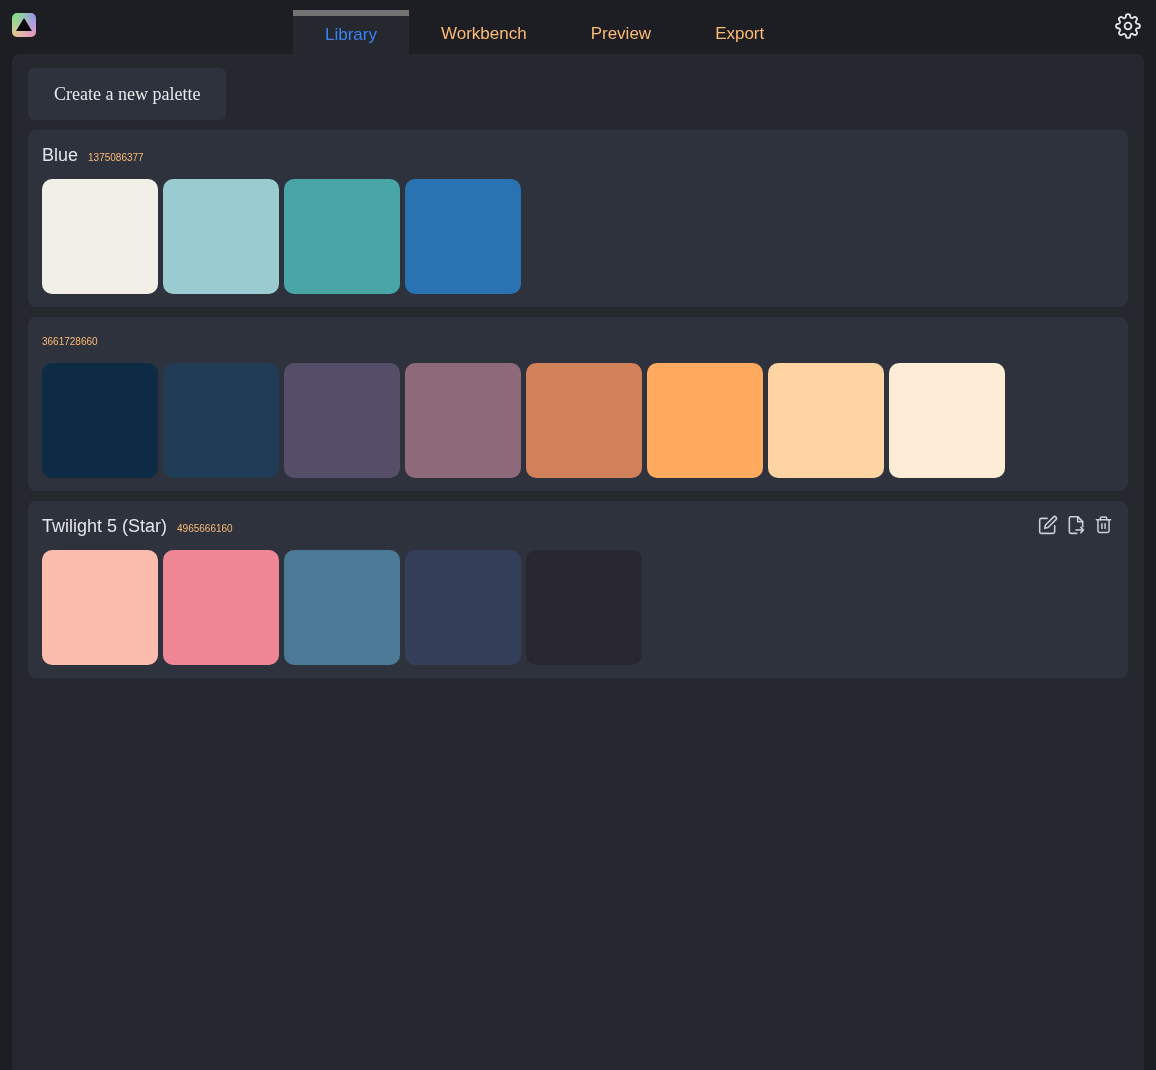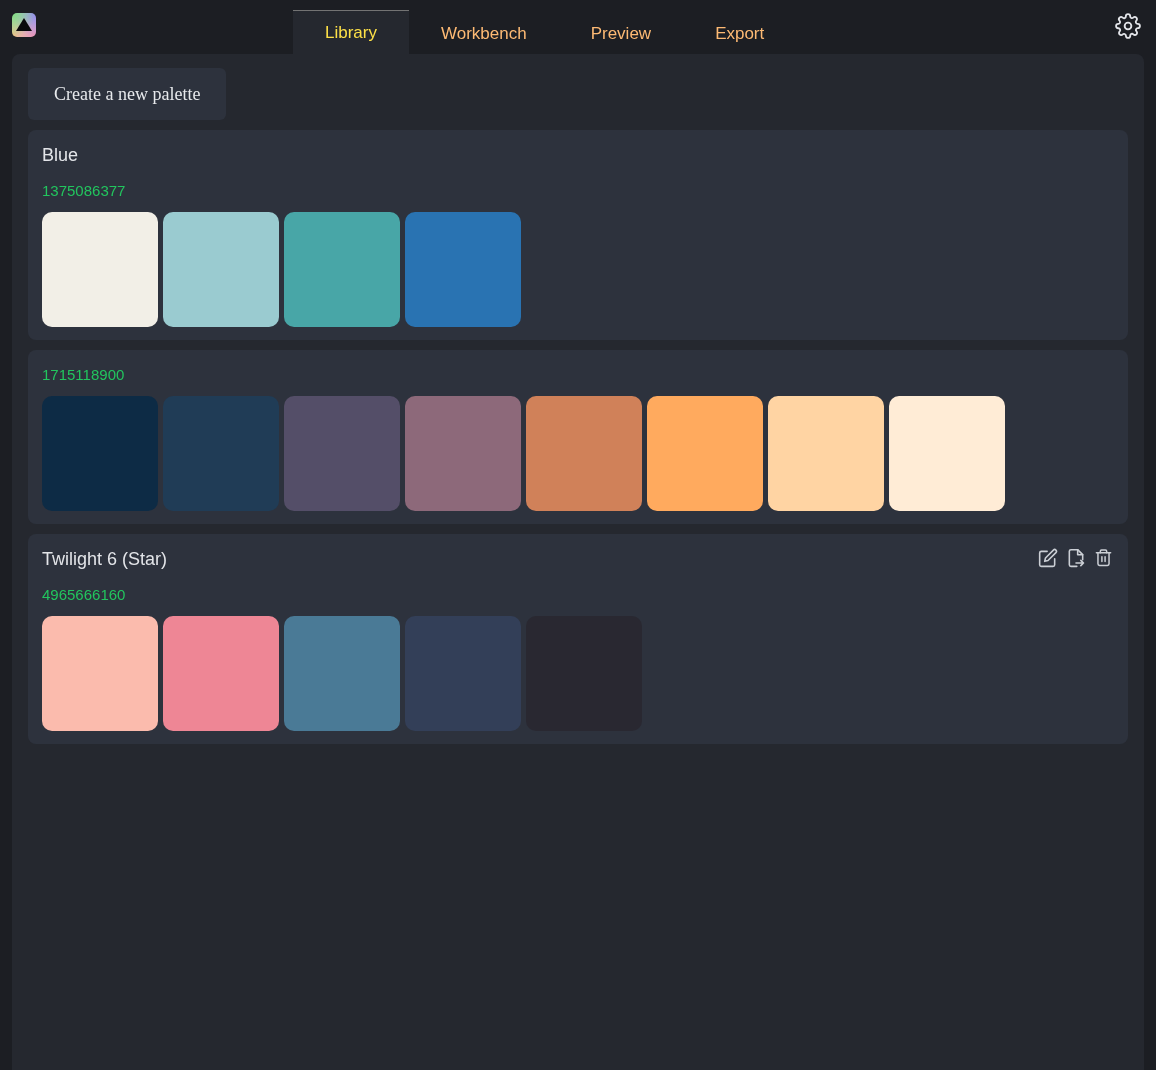--- a/index.html
+++ b/index.html
@@ -31,22 +31,22 @@
     border-bottom:13px solid #0a0a0c;
   }
 
   .tabs { position:absolute; left:293px; top:10px; height:44px; display:flex; }
   .tab {
     display:flex; align-items:center; padding:0 32px;
     font-size:17px; color:#fdba74; cursor:default;
     border-top:3px solid transparent;
   }
   .tab.active {
-    background:#25282f; color:#fde047;
-    border-top:1px solid #737373;
+    background:#25282f; color:#3b82f6;
+    border-top:6px solid #737373;
   }
 
   .settings-btn {
     position:absolute; right:13px; top:11px; width:30px; height:30px;
     display:flex; align-items:center; justify-content:center;
     background:none; border:none; color:#e3e5e9;
   }
 
   
   .panel {
@@ -60,24 +60,24 @@
     background:#2d323d; border:none; border-radius:6px;
     color:#e7e9ec; font-size:18px; font-family:Liberation Serif, serif;
   }
 
   .card {
     background:#2d323d; border-radius:8px;
     padding:12px 14px 13px 14px; margin-bottom:10px;
   }
   .card-header {
     position:relative; display:flex; align-items:baseline; gap:10px;
-    margin-bottom:8px; line-height:26px;flex-direction:column;
+    margin-bottom:8px; line-height:26px;
   }
   .card-title { font-size:18px; color:#e3e5e9; }
-  .card-id    { font-size:15px; color:#22c55e; }
+  .card-id    { font-size:10px; color:#fdba74; }
 
   .card-actions {
     position:absolute; right:0; top:1px; display:flex; gap:7px; align-items:center;
   }
   .icon-btn {
     background:none; border:none; padding:0; width:21px; height:21px;
     color:#cbcfd5; display:flex; align-items:center; justify-content:center;
   }
 
   .swatch-row { display:flex; gap:5px; }
@@ -121,37 +121,37 @@
         <div class="swatch" style="background: rgb(242, 239, 231);"></div>
         <div class="swatch" style="background: rgb(154, 203, 208);"></div>
         <div class="swatch" style="background: rgb(72, 166, 167);"></div>
         <div class="swatch" style="background: rgb(41, 115, 178);"></div>
       </div>
   </section>
 
 
   <section class="card">
     <div class="card-header">
-      <span class="card-id">1715118900</span>
+      <span class="card-id">3661728660</span>
     </div>
     <div class="swatch-row">
         <div class="swatch" style="background: rgb(13, 43, 69);"></div>
         <div class="swatch" style="background: rgb(32, 60, 86);"></div>
         <div class="swatch" style="background: rgb(84, 78, 104);"></div>
         <div class="swatch" style="background: rgb(141, 105, 122);"></div>
         <div class="swatch" style="background: rgb(208, 129, 89);"></div>
         <div class="swatch" style="background: rgb(255, 170, 94);"></div>
         <div class="swatch" style="background: rgb(255, 212, 163);"></div>
         <div class="swatch" style="background: rgb(255, 236, 214);"></div>
       </div>
   </section>
 
   <section class="card">
     <div class="card-header">
-      <span class="card-title">Twilight 6 (Star)</span>
+      <span class="card-title">Twilight 5 (Star)</span>
       <span class="card-id">4965666160</span>
       <div class="card-actions">
         <button class="icon-btn">
           <span style="display:flex">
             <svg width="20" height="20" viewBox="0 0 24 24" fill="none" stroke="currentColor" stroke-width="1.9" stroke-linecap="round" stroke-linejoin="round">
               <path d="M11 4H4a2 2 0 0 0-2 2v14a2 2 0 0 0 2 2h14a2 2 0 0 0 2-2v-7"></path>
               <path d="M18.5 2.5a2.12 2.12 0 0 1 3 3L12 15l-4 1 1-4 9.5-9.5z"></path>
             </svg>
           </span>
         </button>

